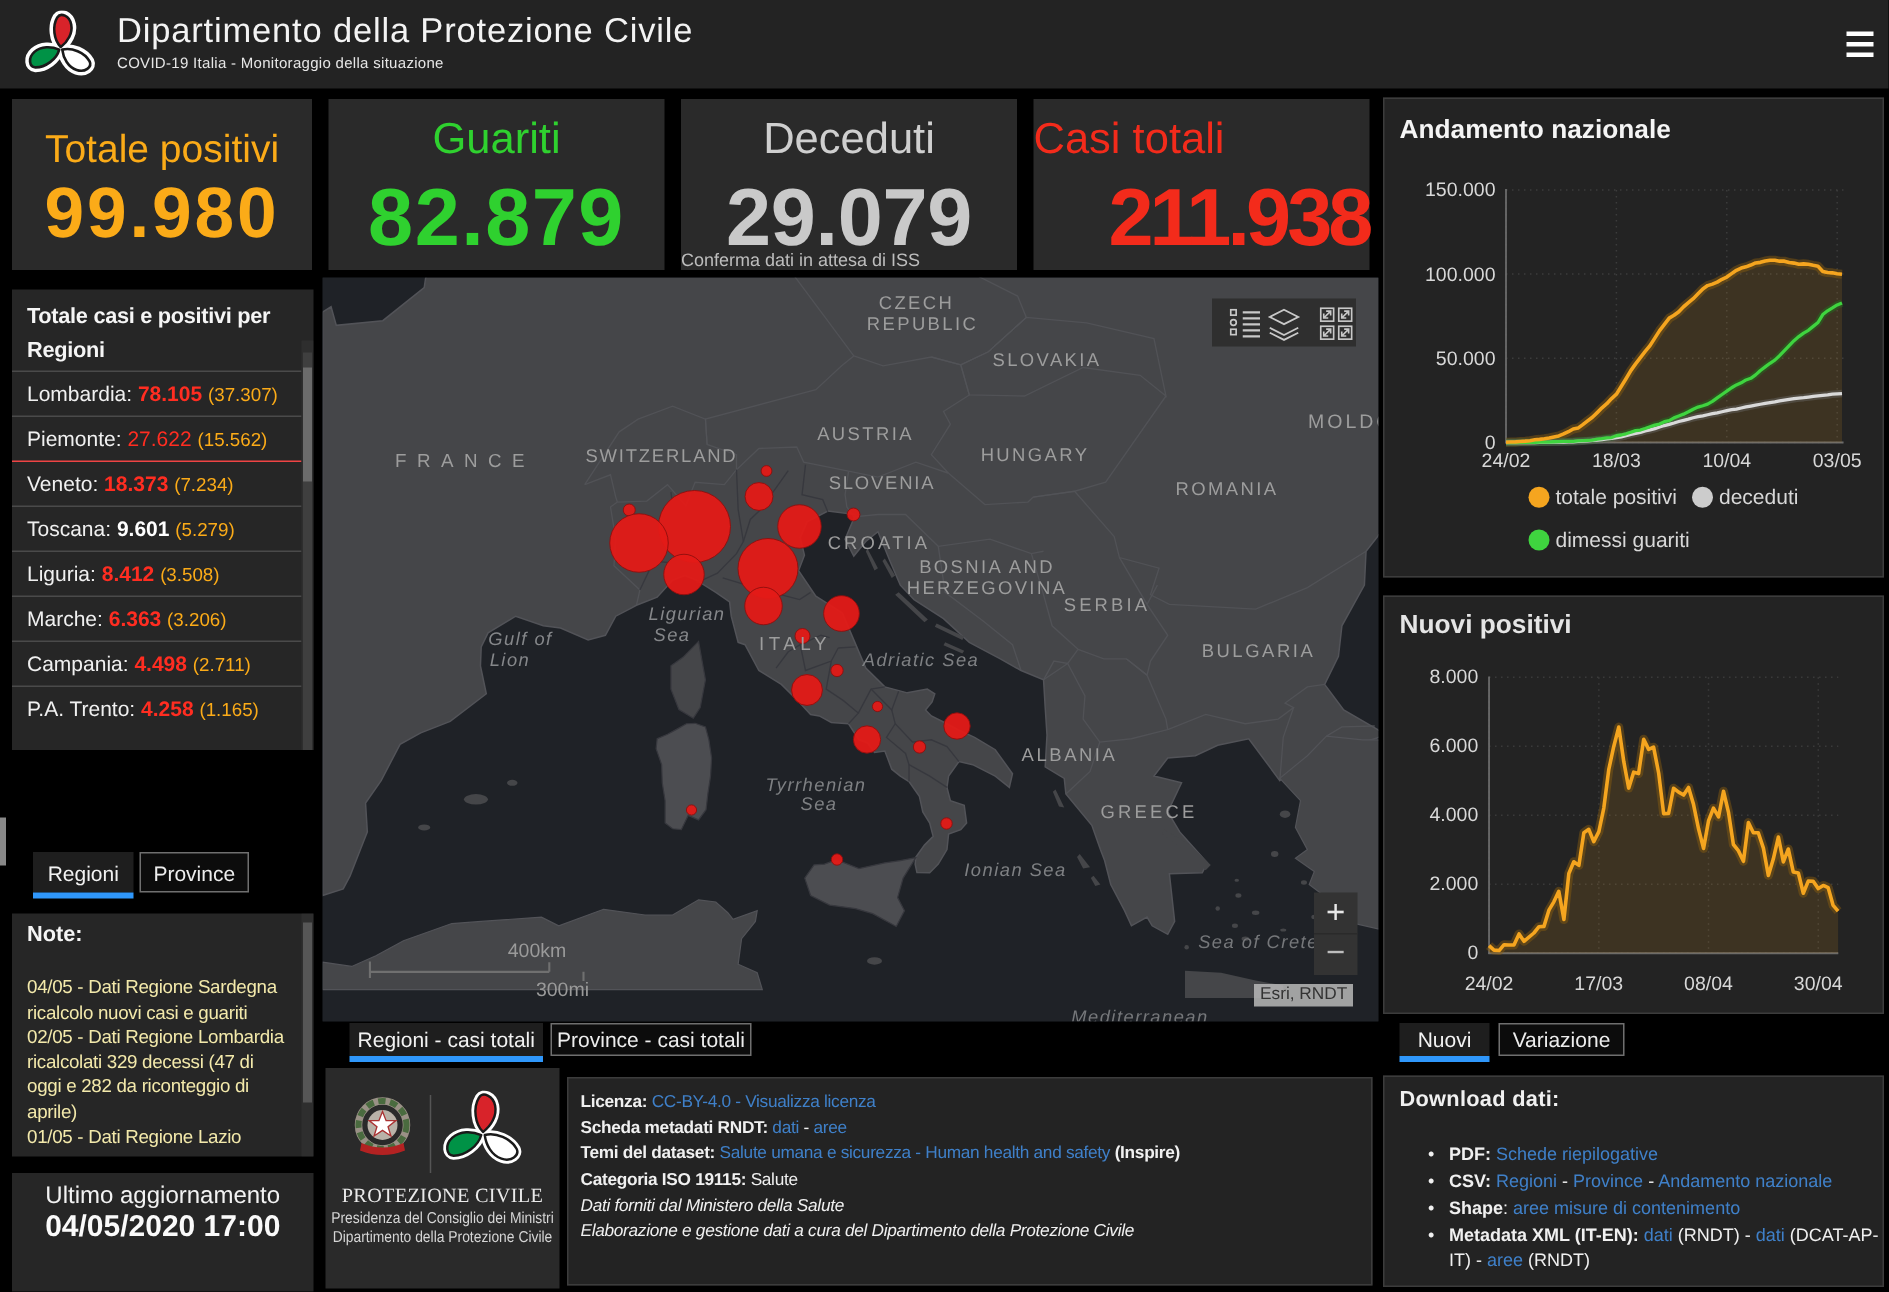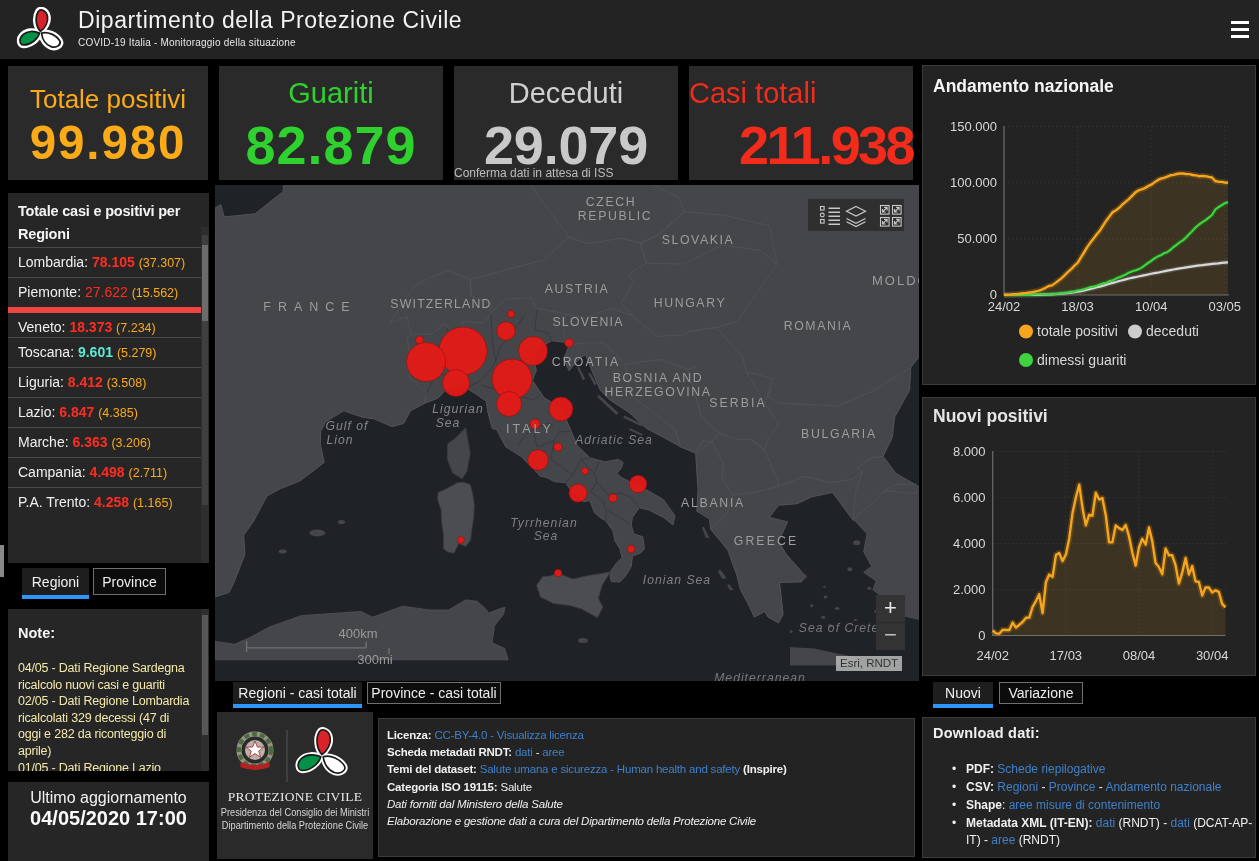--- a/index.html
+++ b/index.html
@@ -44,44 +44,43 @@
 <div class="panel" style="left:454px;top:66px;width:224px;height:114px;background:#2a2a2a">
   <div class="abs" style="left:0;top:13px;width:224px;text-align:center;font-size:29px;line-height:29px;color:#cfcfcf">Deceduti</div>
   <div class="abs" style="left:0;top:51.5px;width:224px;text-align:center;font-size:54px;line-height:54px;font-weight:bold;color:#c9c9c9;letter-spacing:-0.2px">29.079</div>
   <div class="abs" style="left:0;top:101px;width:224px;text-align:left;font-size:12px;line-height:12px;color:#bdbdbd">Conferma dati in attesa di ISS</div>
 </div>
 <div class="panel" style="left:689px;top:66px;width:224px;height:114px;background:#2a2a2a">
   <div class="abs" style="left:0;top:13px;width:224px;text-align:left;font-size:29px;line-height:29px;color:#f32b1b">Casi totali</div>
   <div class="abs" style="left:0;top:51.5px;width:224px;text-align:right;font-size:54px;line-height:54px;font-weight:bold;color:#f32b1b;letter-spacing:-2.6px">211.938</div>
 </div>
 
-<div class="panel" style="left:8px;top:193px;width:201px;height:370px;background:#262626;overflow:hidden">
+<div class="panel" style="left:8px;top:193px;width:201px;height:307px;background:#262626;overflow:hidden">
   <div style="padding:7px 0 0 10px;font-size:14.5px;font-weight:bold;color:#f5f5f5;line-height:22.5px;letter-spacing:-0.2px">Totale casi e positivi per<br>Regioni</div>
   <div style="position:absolute;left:0;top:54px;width:193px">
     <div style="border-top:1px solid #4a4a4a;height:30px;line-height:29px;padding-left:10px;font-size:14px;color:#f0f0f0;white-space:nowrap">Lombardia: <span style="color:#ff2d21;font-weight:bold">78.105</span> <span style="color:#fbab18;font-size:12.5px">(37.307)</span></div>
       <div style="border-top:1px solid #4a4a4a;height:30px;line-height:29px;padding-left:10px;font-size:14px;color:#f0f0f0;white-space:nowrap">Piemonte: <span style="color:#ff2d21;font-weight:normal">27.622</span> <span style="color:#fbab18;font-size:12.5px">(15.562)</span></div>
-      <div style="border-top:6px solid #ef4444;height:30px;line-height:29px;padding-left:10px;font-size:14px;color:#f0f0f0;white-space:nowrap">Veneto: <span style="color:#ff2d21;font-weight:bold">18.373</span> <span style="color:#fbab18;font-size:12.5px">(7.234)</span></div>
-      <div style="border-top:1px solid #4a4a4a;height:30px;line-height:29px;padding-left:10px;font-size:14px;color:#f0f0f0;white-space:nowrap">Toscana: <span style="color:#5eead4;font-weight:bold">9.601</span> <span style="color:#fbab18;font-size:12.5px">(5.279)</span></div>
+      <div style="border-top:1px solid #ef4444;height:30px;line-height:29px;padding-left:10px;font-size:14px;color:#f0f0f0;white-space:nowrap">Veneto: <span style="color:#ff2d21;font-weight:bold">18.373</span> <span style="color:#fbab18;font-size:12.5px">(7.234)</span></div>
+      <div style="border-top:1px solid #4a4a4a;height:30px;line-height:29px;padding-left:10px;font-size:14px;color:#f0f0f0;white-space:nowrap">Toscana: <span style="color:#ffffff;font-weight:bold">9.601</span> <span style="color:#fbab18;font-size:12.5px">(5.279)</span></div>
       <div style="border-top:1px solid #4a4a4a;height:30px;line-height:29px;padding-left:10px;font-size:14px;color:#f0f0f0;white-space:nowrap">Liguria: <span style="color:#ff2d21;font-weight:bold">8.412</span> <span style="color:#fbab18;font-size:12.5px">(3.508)</span></div>
-      <div style="border-top:1px solid #4a4a4a;height:30px;line-height:29px;padding-left:10px;font-size:14px;color:#f0f0f0;white-space:nowrap">Lazio: <span style="color:#ff2d21;font-weight:bold">6.847</span> <span style="color:#fbab18;font-size:12.5px">(4.385)</span></div>
       <div style="border-top:1px solid #4a4a4a;height:30px;line-height:29px;padding-left:10px;font-size:14px;color:#f0f0f0;white-space:nowrap">Marche: <span style="color:#ff2d21;font-weight:bold">6.363</span> <span style="color:#fbab18;font-size:12.5px">(3.206)</span></div>
       <div style="border-top:1px solid #4a4a4a;height:30px;line-height:29px;padding-left:10px;font-size:14px;color:#f0f0f0;white-space:nowrap">Campania: <span style="color:#ff2d21;font-weight:bold">4.498</span> <span style="color:#fbab18;font-size:12.5px">(2.711)</span></div>
       <div style="border-top:1px solid #4a4a4a;height:30px;line-height:29px;padding-left:10px;font-size:14px;color:#f0f0f0;white-space:nowrap">P.A. Trento: <span style="color:#ff2d21;font-weight:bold">4.258</span> <span style="color:#fbab18;font-size:12.5px">(1.165)</span></div>
   </div>
   <div class="abs" style="left:193px;top:34px;width:8px;height:336px;background:#2e2e2e"></div>
   <div class="abs" style="left:194px;top:42px;width:6px;height:270px;background:#3f3f3f"></div>
   <div class="abs" style="left:194px;top:52px;width:6px;height:76px;background:#6b6b6b"></div>
 </div>
 <div class="tab-active" style="left:22px;top:568px;width:67px;height:27px;font-size:14px">Regioni</div>
 <div class="underline" style="left:22px;top:595px;width:67px"></div>
 <div class="tab-inactive" style="left:93px;top:568px;width:73px;height:27px;font-size:14px">Province</div>
 <div class="abs" style="left:0;top:545px;width:4px;height:32px;background:#888"></div>
 
 <div class="panel" style="left:8px;top:609px;width:201px;height:162px;background:#262626;overflow:hidden">
-  <div style="padding:16px 0 0 10px;font-size:14.5px;font-weight:bold;color:#f5f5f5">Note:</div>
+  <div style="padding:6px 0 0 10px;font-size:14.5px;font-weight:bold;color:#f5f5f5">Note:</div>
   <div style="position:absolute;left:10px;top:649px;margin-top:-649px;"></div>
   <div style="padding:19px 0 0 10px;font-size:12.5px;letter-spacing:-0.2px;line-height:16.6px;color:#f3e9ab;white-space:nowrap">04/05 - Dati Regione Sardegna<br>ricalcolo nuovi casi e guariti<br>02/05 - Dati Regione Lombardia<br>ricalcolati 329 decessi (47 di<br>oggi e 282 da riconteggio di<br>aprile)<br>01/05 - Dati Regione Lazio</div>
   <div class="abs" style="left:193px;top:0;width:8px;height:162px;background:#2e2e2e"></div>
   <div class="abs" style="left:194px;top:6px;width:6px;height:120px;background:#565656"></div>
 </div>
 
 <div class="panel" style="left:8px;top:782px;width:201px;height:79px;background:#262626;text-align:center">
   <div style="margin-top:7px;font-size:16px;color:#f2f2f2">Ultimo aggiornamento</div>
   <div style="margin-top:0px;font-size:20px;font-weight:bold;color:#fafafa">04/05/2020 17:00</div>
 </div>

